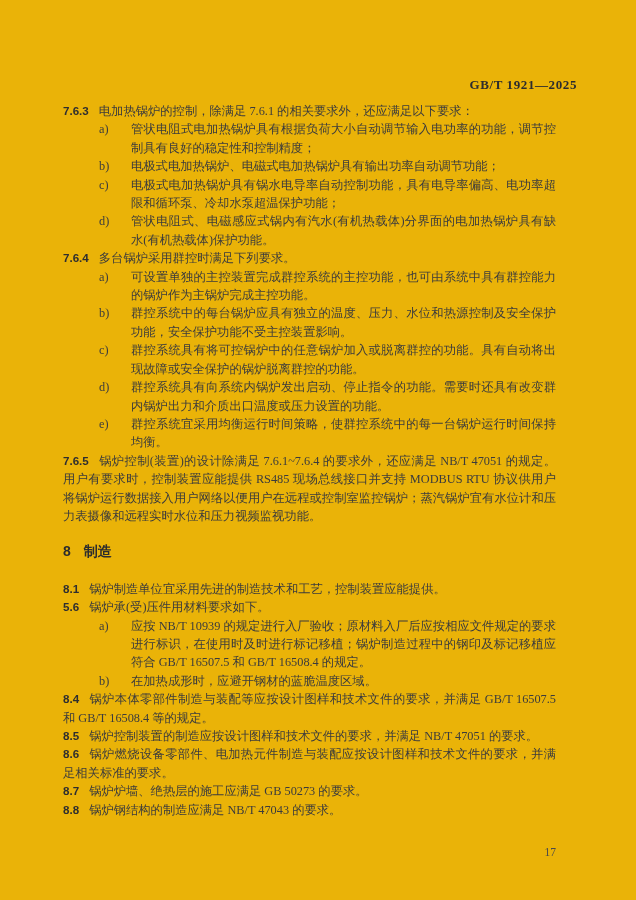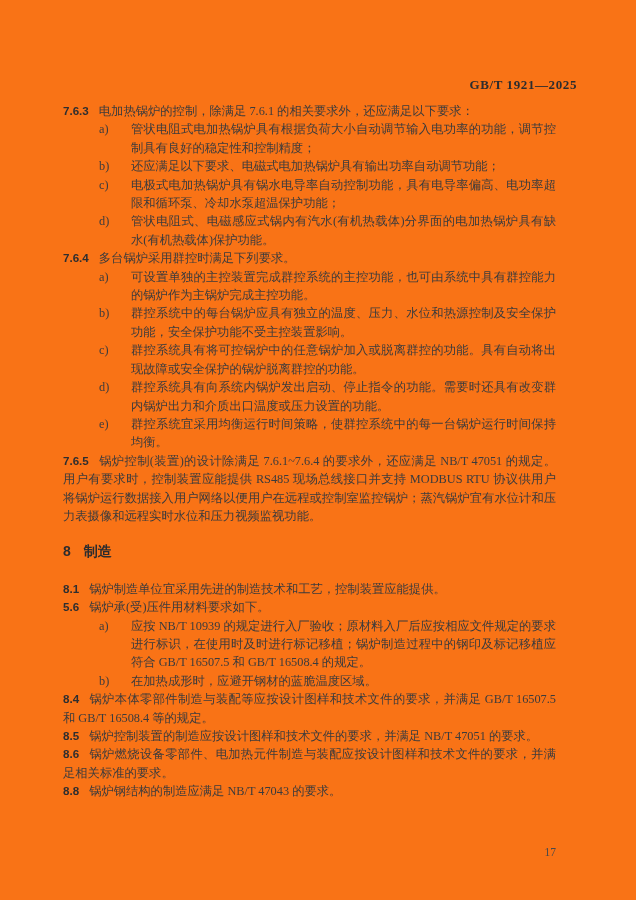--- a/index.html
+++ b/index.html
@@ -5,21 +5,21 @@
   * { margin: 0; padding: 0; box-sizing: border-box; }
   html, body { width: 636px; height: 900px; }
   body {
     font-family: "Liberation Serif", "DejaVu Serif", serif;
     background: #e8e8e6;
   }
   .page {
     position: relative;
     width: 636px;
     height: 900px;
-    background: #f97316;
+    background: #eab308;
     color: #3b3b3d;
     overflow: hidden;
   }
   .doc-header {
     position: absolute;
     top: 77px;
     right: 59px;
     font-size: 13px;
     font-weight: 700;
     letter-spacing: 0.6px;
@@ -80,21 +80,21 @@
 
 <div class="page">
 
   <div class="doc-header">GB/T 1921—2025</div>
 
   <main class="content">
 
     <section>
       <p class="clause"><span class="cnum">7.6.3</span><span>电加热锅炉的控制，除满足 7.6.1 的相关要求外，还应满足以下要求：</span></p>
       <div class="item"><span class="ilabel">a)</span><span>管状电阻式电加热锅炉具有根据负荷大小自动调节输入电功率的功能，调节控制具有良好的稳定性和控制精度；</span></div>
-      <div class="item"><span class="ilabel">b)</span><span>还应满足以下要求、电磁式电加热锅炉具有输出功率自动调节功能；</span></div>
+      <div class="item"><span class="ilabel">b)</span><span>电极式电加热锅炉、电磁式电加热锅炉具有输出功率自动调节功能；</span></div>
       <div class="item"><span class="ilabel">c)</span><span>电极式电加热锅炉具有锅水电导率自动控制功能，具有电导率偏高、电功率超限和循环泵、冷却水泵超温保护功能；</span></div>
       <div class="item"><span class="ilabel">d)</span><span>管状电阻式、电磁感应式锅内有汽水(有机热载体)分界面的电加热锅炉具有缺水(有机热载体)保护功能。</span></div>
     </section>
 
     <section>
       <p class="clause"><span class="cnum">7.6.4</span><span>多台锅炉采用群控时满足下列要求。</span></p>
       <div class="item"><span class="ilabel">a)</span><span>可设置单独的主控装置完成群控系统的主控功能，也可由系统中具有群控能力的锅炉作为主锅炉完成主控功能。</span></div>
       <div class="item"><span class="ilabel">b)</span><span>群控系统中的每台锅炉应具有独立的温度、压力、水位和热源控制及安全保护功能，安全保护功能不受主控装置影响。</span></div>
       <div class="item"><span class="ilabel">c)</span><span>群控系统具有将可控锅炉中的任意锅炉加入或脱离群控的功能。具有自动将出现故障或安全保护的锅炉脱离群控的功能。</span></div>
       <div class="item"><span class="ilabel">d)</span><span>群控系统具有向系统内锅炉发出启动、停止指令的功能。需要时还具有改变群内锅炉出力和介质出口温度或压力设置的功能。</span></div>
@@ -123,20 +123,23 @@
     </section>
 
     <section>
       <p class="clause"><span class="cnum">8.5</span><span>锅炉控制装置的制造应按设计图样和技术文件的要求，并满足 NB/T 47051 的要求。</span></p>
     </section>
 
     <section>
       <p class="clause"><span class="cnum">8.6</span><span>锅炉燃烧设备零部件、电加热元件制造与装配应按设计图样和技术文件的要求，并满足相关标准的要求。</span></p>
     </section>
 
+    <section>
+      <p class="clause"><span class="cnum">8.7</span><span>锅炉炉墙、绝热层的施工应满足 GB 50273 的要求。</span></p>
+    </section>
 
     <section>
       <p class="clause"><span class="cnum">8.8</span><span>锅炉钢结构的制造应满足 NB/T 47043 的要求。</span></p>
     </section>
 
   </main>
 
   <div class="page-number">17</div>
 
 </div>

